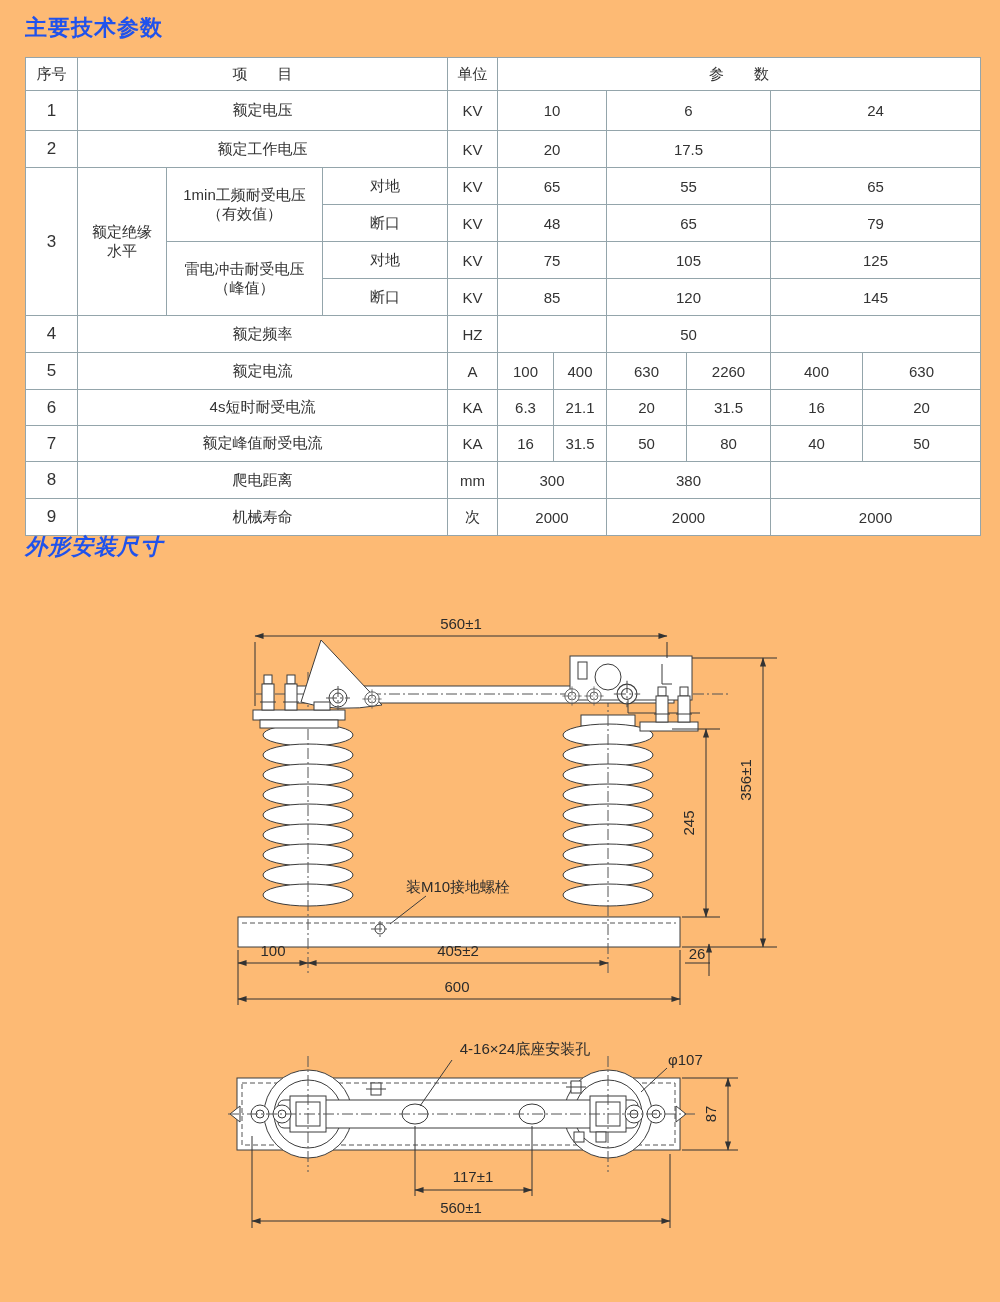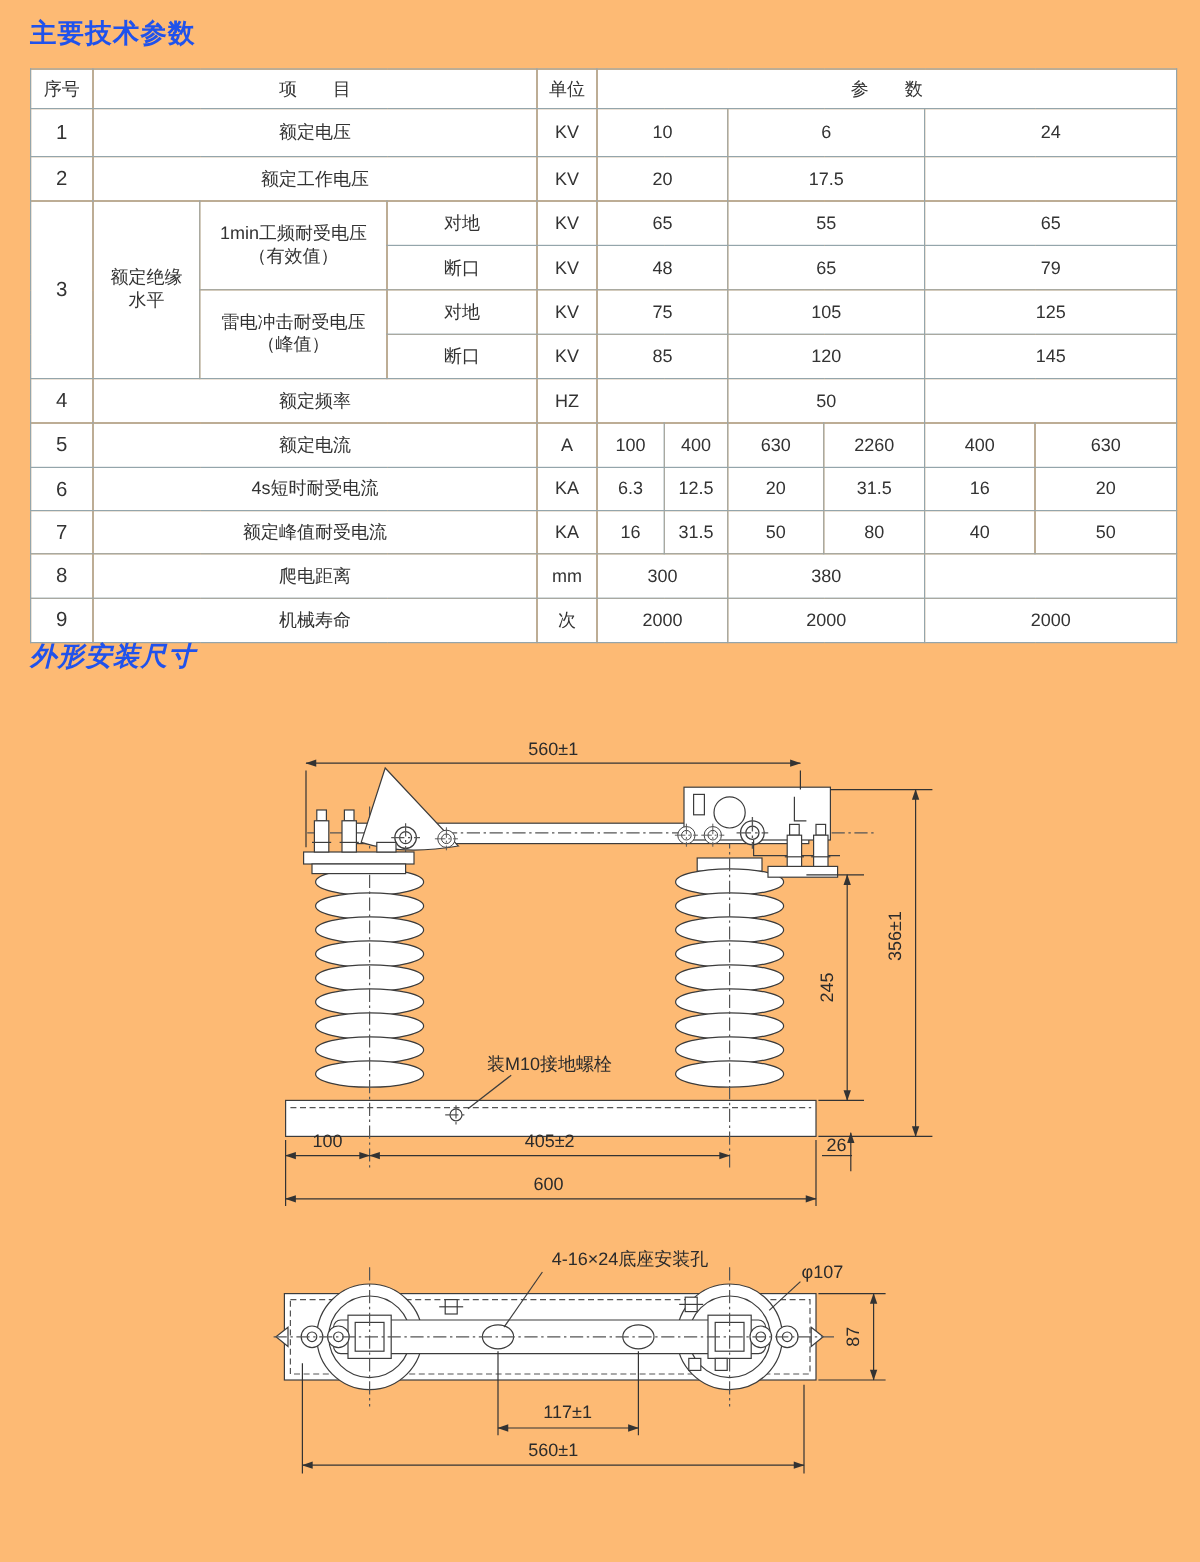--- a/index.html
+++ b/index.html
@@ -128,21 +128,21 @@
       <td class="b">630</td>
       <td class="b">2260</td>
       <td class="b">400</td>
       <td class="b">630</td>
     </tr>
     <tr style="height:36px">
       <td class="no">6</td>
       <td class="item" colspan="3">4s短时耐受电流</td>
       <td>KA</td>
       <td>6.3</td>
-      <td>12.5</td>
+      <td>21.1</td>
       <td>20</td>
       <td>31.5</td>
       <td>16</td>
       <td>20</td>
     </tr>
     <tr style="height:36px">
       <td class="no b">7</td>
       <td class="item b" colspan="3">额定峰值耐受电流</td>
       <td class="b">KA</td>
       <td class="b">16</td>

